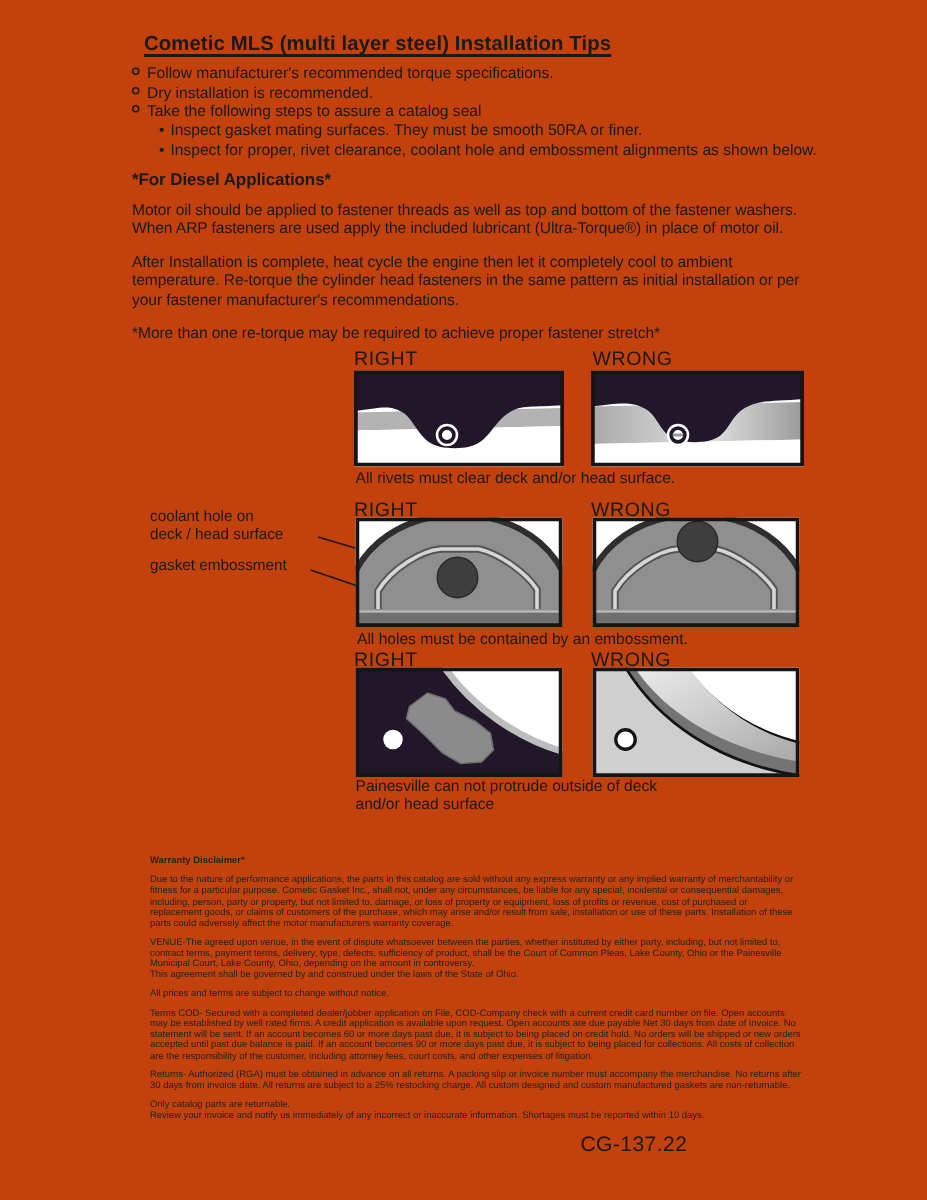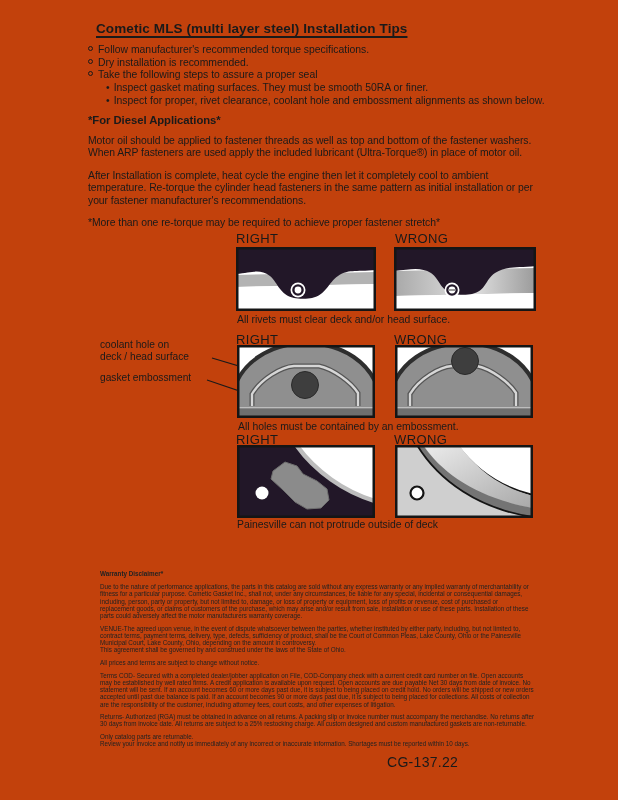--- a/index.html
+++ b/index.html
@@ -35,21 +35,21 @@
 </head>
 <body>
 
 <div class="sheet">
 
   <div class="title">Cometic MLS (multi layer steel) Installation Tips</div>
 
   <div class="tips">
     <div class="tip"><span>Follow manufacturer's recommended torque specifications.</span></div>
     <div class="tip"><span>Dry installation is recommended.</span></div>
-    <div class="tip"><span>Take the following steps to assure a proper seal</span></div>
+    <div class="tip"><span>Take the following steps to assure a catalog seal</span></div>
     <div class="subtip"><span>Inspect gasket mating surfaces.  They must be smooth 50RA or finer.</span></div>
     <div class="subtip"><span>Inspect for proper, rivet clearance, coolant hole and embossment alignments as shown below.</span></div>
   </div>
 
   <div class="diesel">
     <div class="diesel-h">*For Diesel Applications*</div>
     <p>Motor oil should be applied to fastener threads as well as top and bottom of the fastener washers. When ARP fasteners are used apply the included lubricant (Ultra-Torque®) in place of motor oil.</p>
     <p>After Installation is complete, heat cycle the engine then let it completely cool to ambient temperature. Re-torque the cylinder head fasteners in the same pattern as initial installation or per your fastener manufacturer's recommendations.</p>
     <p>*More than one re-torque may be required to achieve proper fastener stretch*</p>
   </div>
@@ -156,20 +156,21 @@
     <path d="M62 0 C80 24 104 42 138 50" fill="none" stroke="#141414" stroke-width="2"></path>
     <path d="M28 0 H64 C82 24 104 42 138 51 V63 C88 56 50 32 30 2 Z" fill="url(#gband3)"></path>
     <path d="M28 0 C48 30 86 54 138 63 V72 C84 64 44 36 22 0 Z" fill="#747474"></path>
     <path d="M22 0 C44 36 84 64 138 72" fill="none" stroke="#141414" stroke-width="1.8"></path>
     <circle cx="22" cy="48" r="6.5" fill="#ffffff" stroke="#141414" stroke-width="2.2"></circle>
     <rect x="1.25" y="1.25" width="135.5" height="70.5" fill="none" stroke="#151515" stroke-width="2.5"></rect>
   </svg>
 
   <div class="caption" style="left:237px;top:519px;">
     <div>Painesville can not protrude outside of deck</div>
+    <div>and/or head surface</div>
   </div>
 
   <div class="legal">
     <p class="lh">Warranty Disclaimer*</p>
     <p>Due to the nature of performance applications, the parts in this catalog are sold without any express warranty or any implied warranty of merchantability or fitness for a particular purpose.  Cometic Gasket Inc., shall not, under any circumstances, be liable for any special, incidental or consequential damages, including, person, party or property, but not limited to, damage, or loss of property or equipment, loss of profits or revenue, cost of purchased or replacement goods, or claims of customers of the purchase, which may arise and/or result from sale, installation or use of these parts.  Installation of these parts could adversely affect the motor manufacturers warranty coverage.</p>
     <p style="margin-bottom:0;">VENUE-The agreed upon venue, in the event of dispute whatsoever between the parties, whether instituted by either party, including, but not limited to, contract terms, payment terms, delivery, type, defects, sufficiency of product, shall be the Court of Common Pleas, Lake County, Ohio or the Painesville Municipal Court, Lake County, Ohio, depending on the amount in controversy.</p>
     <p>This agreement shall be governed by and construed under the laws of the State of Ohio.</p>
     <p>All prices and terms are subject to change without notice.</p>
     <p>Terms COD- Secured with a completed dealer/jobber application on File, COD-Company check with a current credit card number on file.  Open accounts may be established by well rated firms.  A credit application is available upon request.  Open accounts are due payable Net 30 days from date of invoice.  No statement will be sent.  If an account becomes 60 or more days past due, it is subject to being placed on credit hold.  No orders will be shipped or new orders accepted until past due balance is paid.  If an account becomes 90 or more days past due, it is subject to being placed for collections.  All costs of collection are the responsibility of the customer, including attorney fees, court costs, and other expenses of litigation.</p>
     <p>Returns- Authorized (RGA) must be obtained in advance on all returns.  A packing slip or invoice number must accompany the merchandise.  No returns after 30 days from invoice date.  All returns are subject to a 25% restocking charge.  All custom designed and custom manufactured gaskets are non-returnable.</p>

